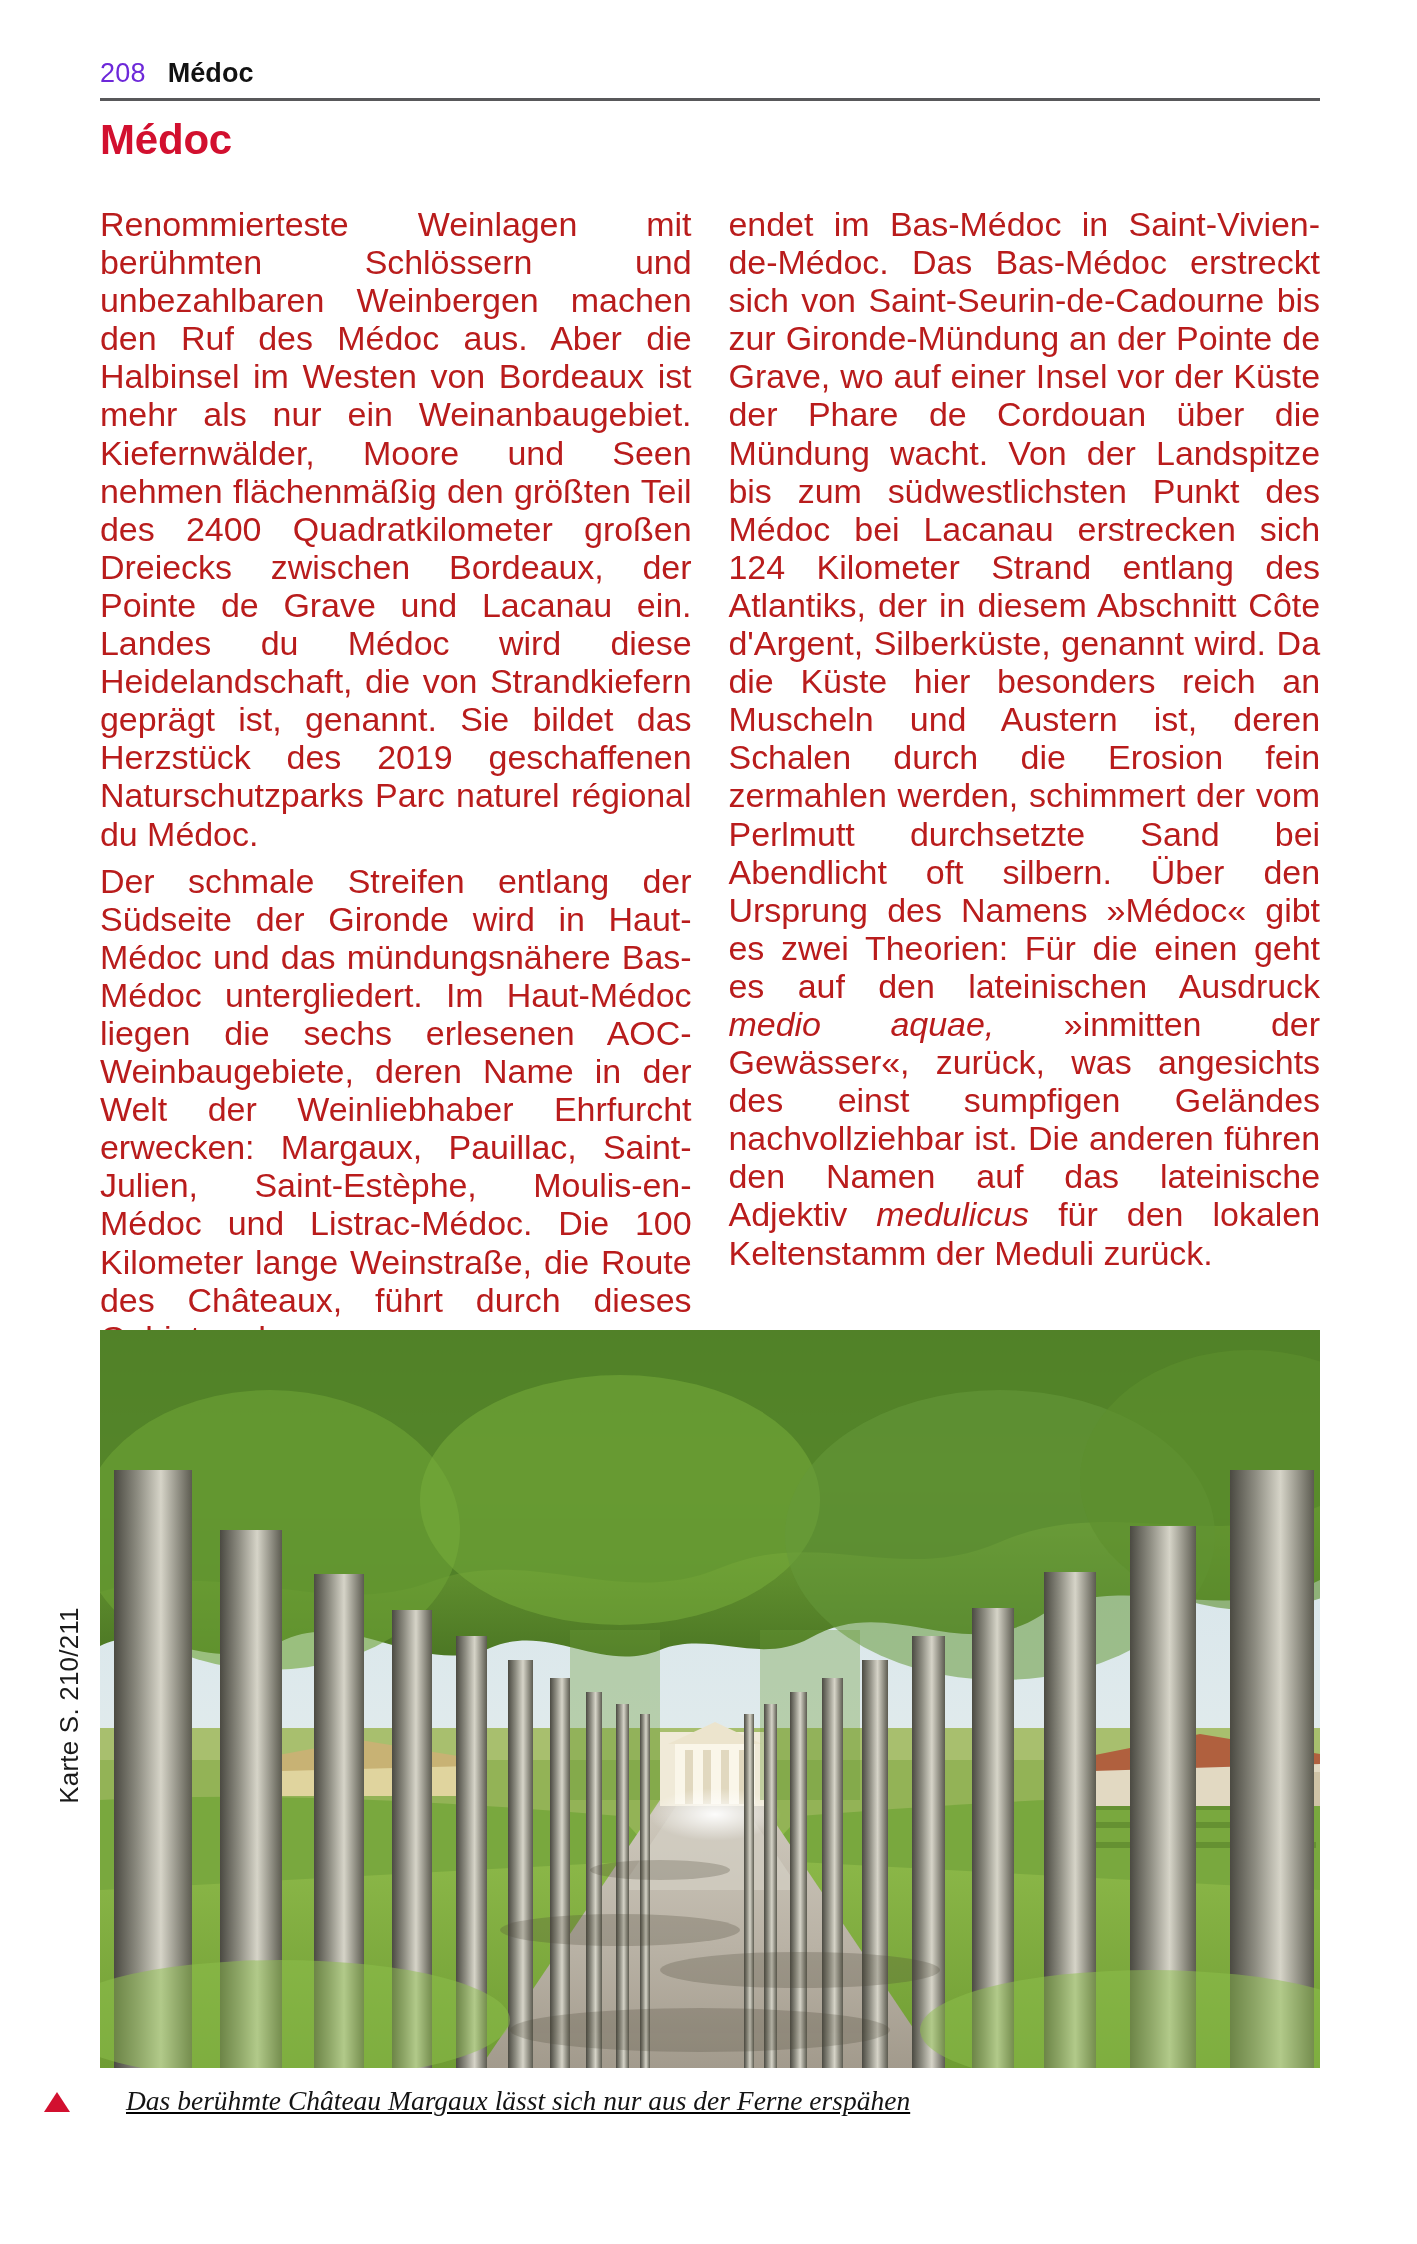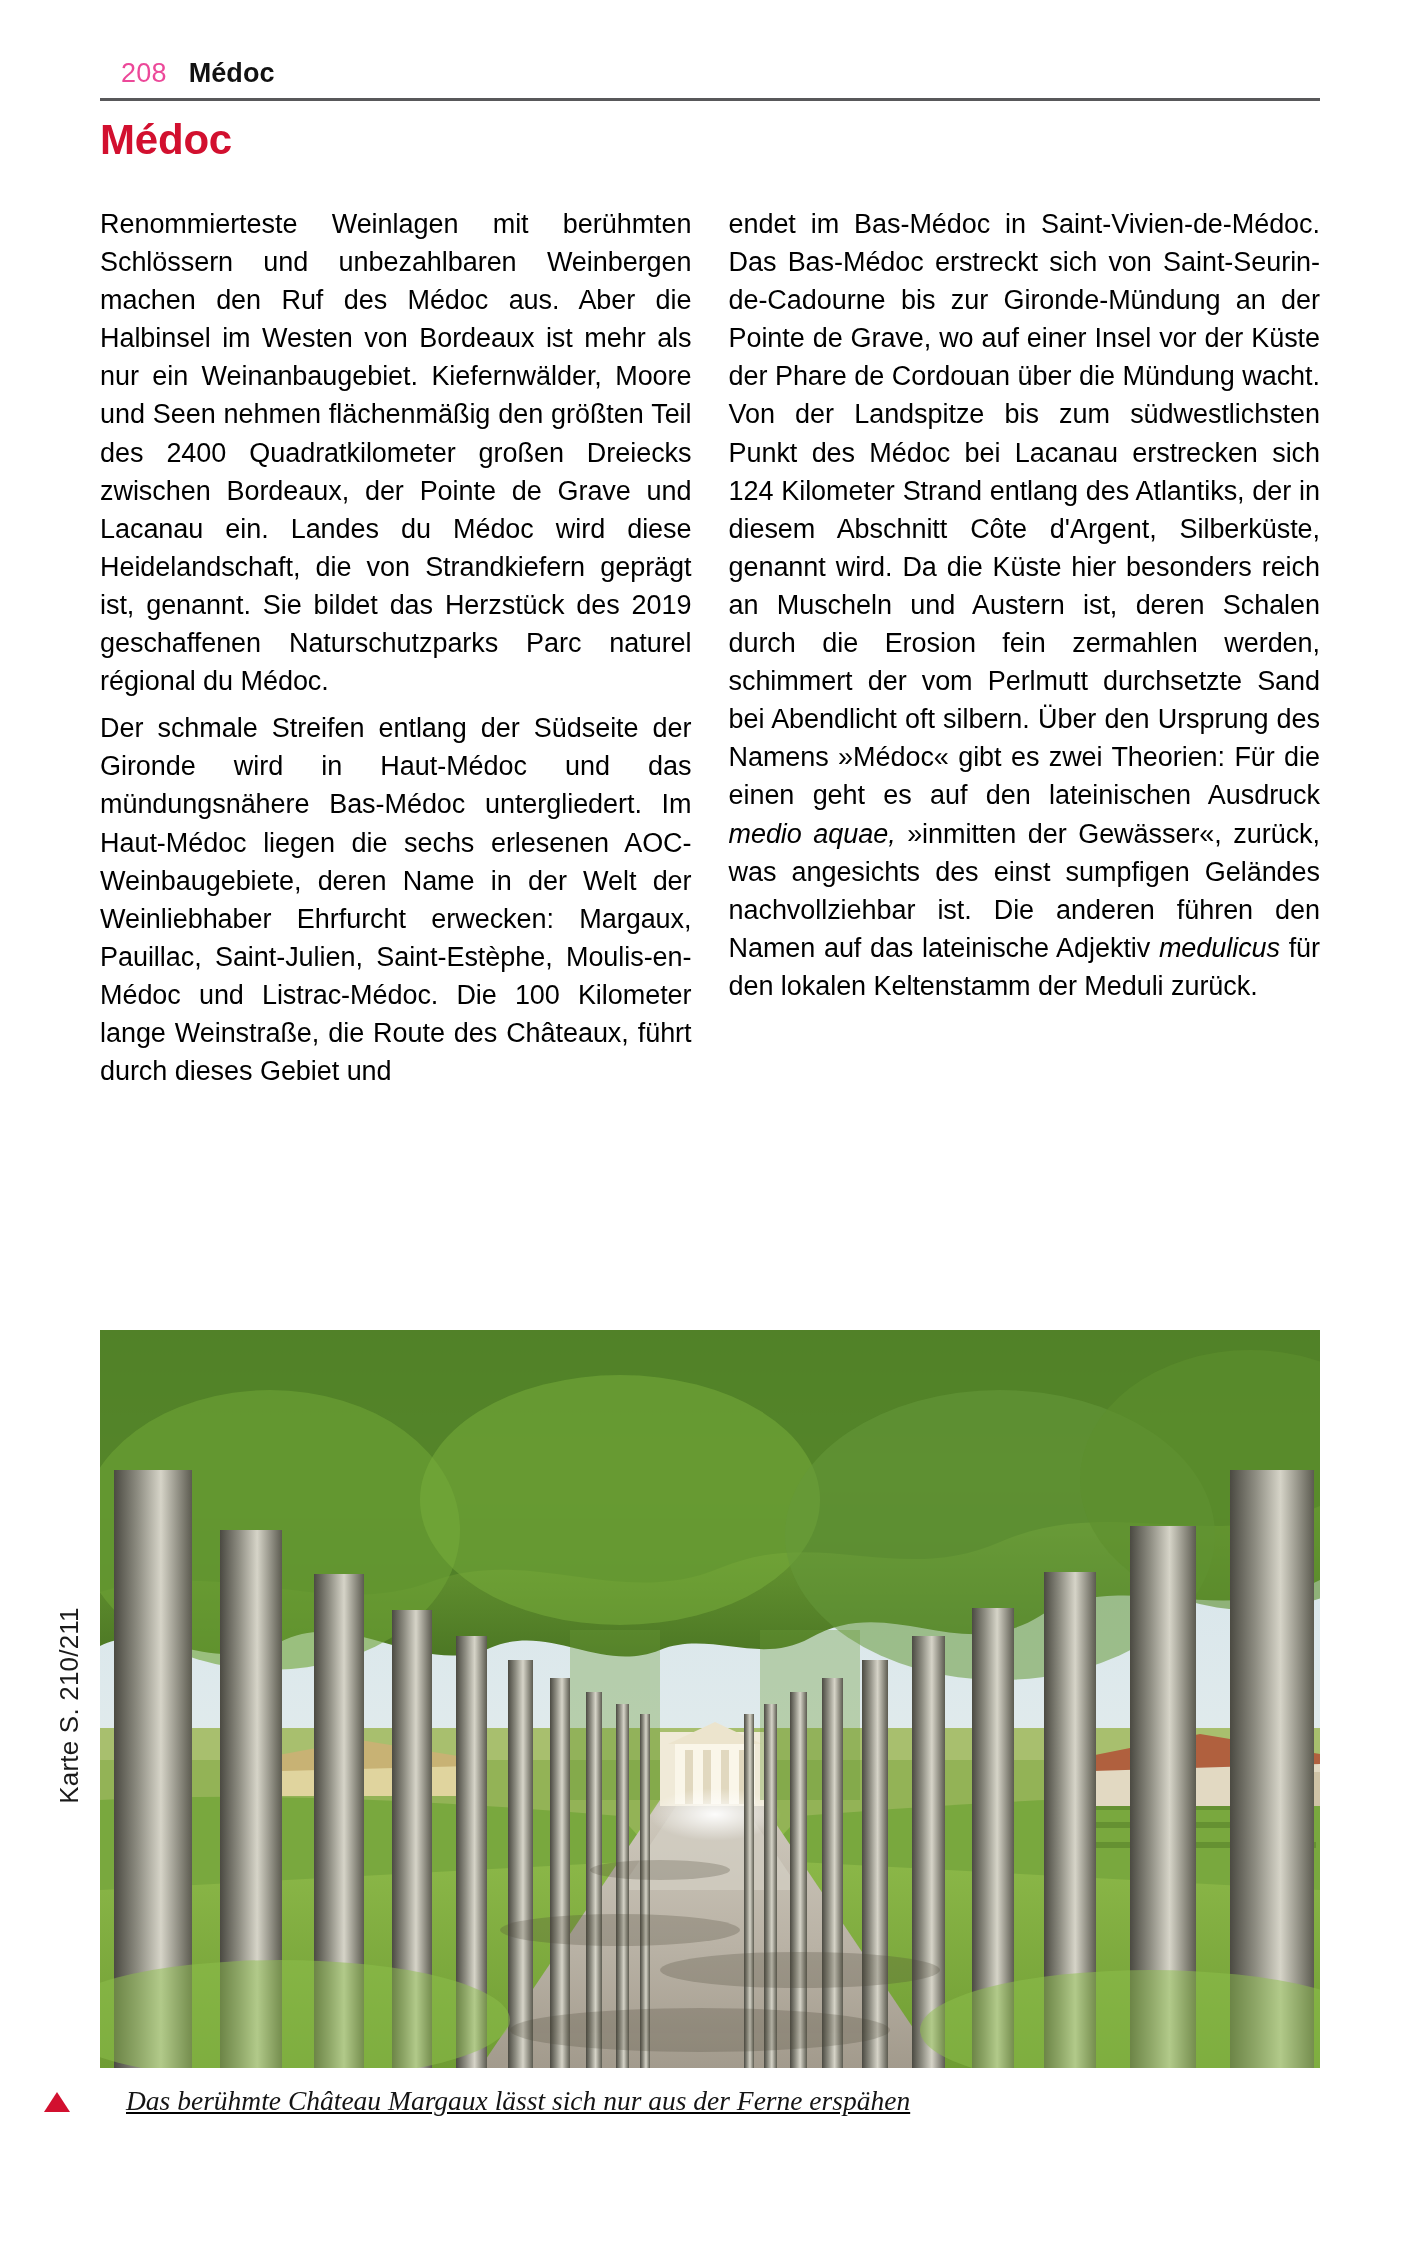--- a/index.html
+++ b/index.html
@@ -26,23 +26,22 @@
     top: 58px;
     width: 1220px;
     display: flex;
     align-items: baseline;
     gap: 22px;
     border-bottom: 3px solid #58585a;
     padding-bottom: 9px;
   }
   .runhead-page {
     font-size: 27px;
-    color: #ec4899;
+    color: #6d28d9;
     letter-spacing: 0.2px;
-    margin-left: 21px;
   }
   .runhead-title {
     font-size: 27px;
     font-weight: bold;
     color: #121212;
     letter-spacing: 0.1px;
   }
 
   
   .chapter-title {
@@ -61,23 +60,23 @@
     left: 100px;
     top: 205px;
     width: 1220px;
     display: flex;
     gap: 37px;
   }
   .col {
     width: 592px;
   }
   .col p {
-    font-size: 27px;
+    font-size: 34px;
     line-height: 38.1px;
-    color: #000000;
+    color: #b91c1c;
     text-align: justify;
     text-justify: inter-word;
     hyphens: none;
     letter-spacing: -0.05px;
   }
   .col p.last-line-left {
     text-align-last: left;
   }
   .col p + p { margin-top: 9px; }
   .col em { font-style: italic; }

